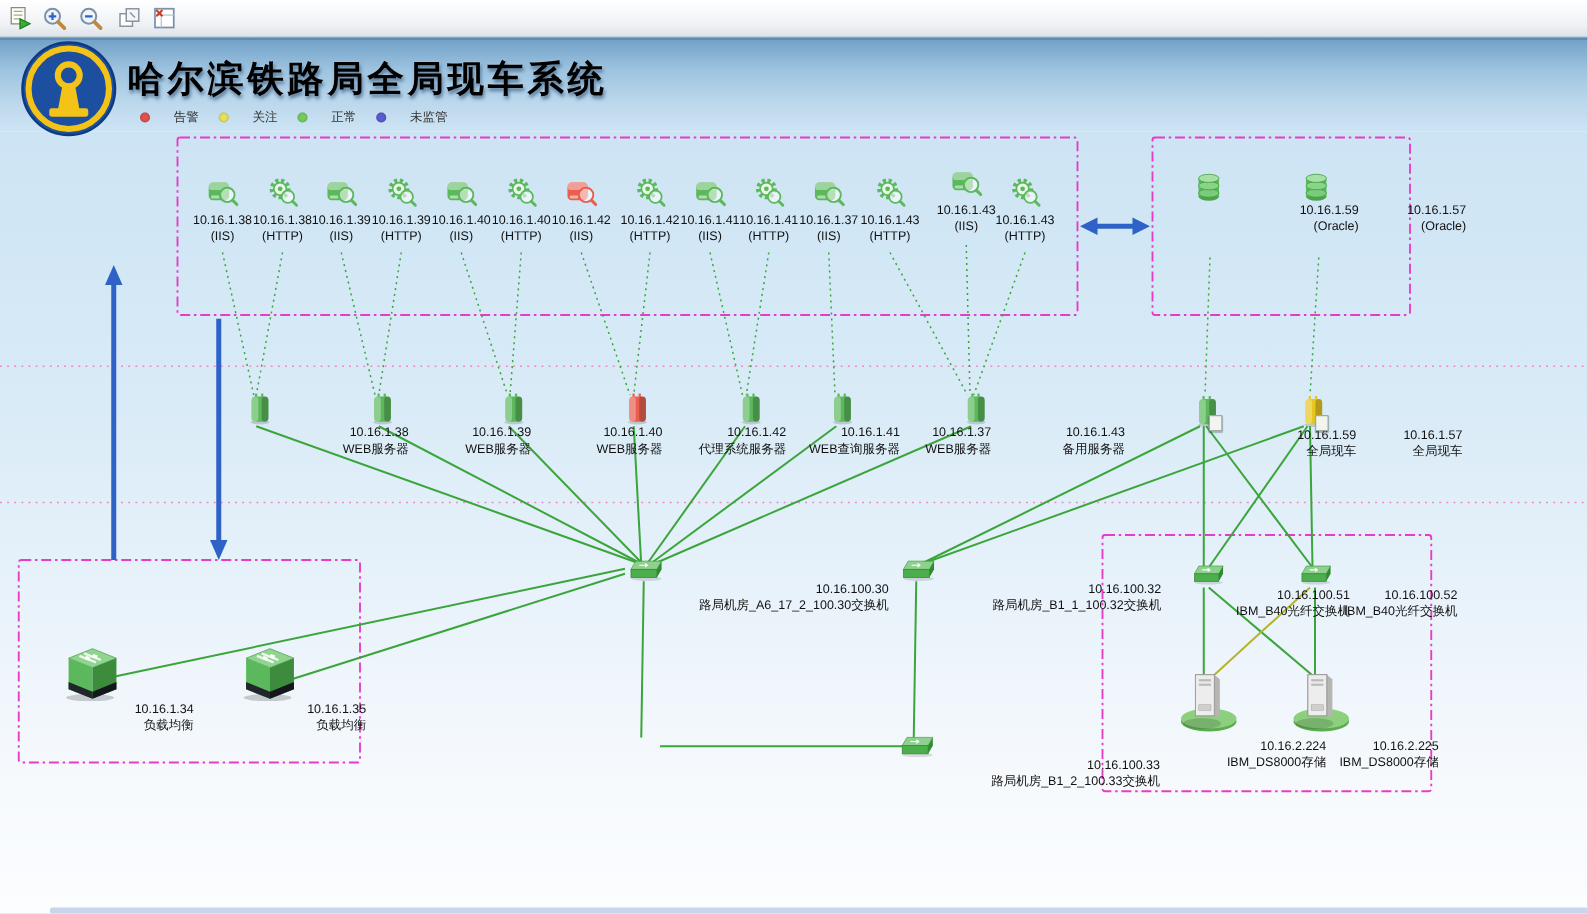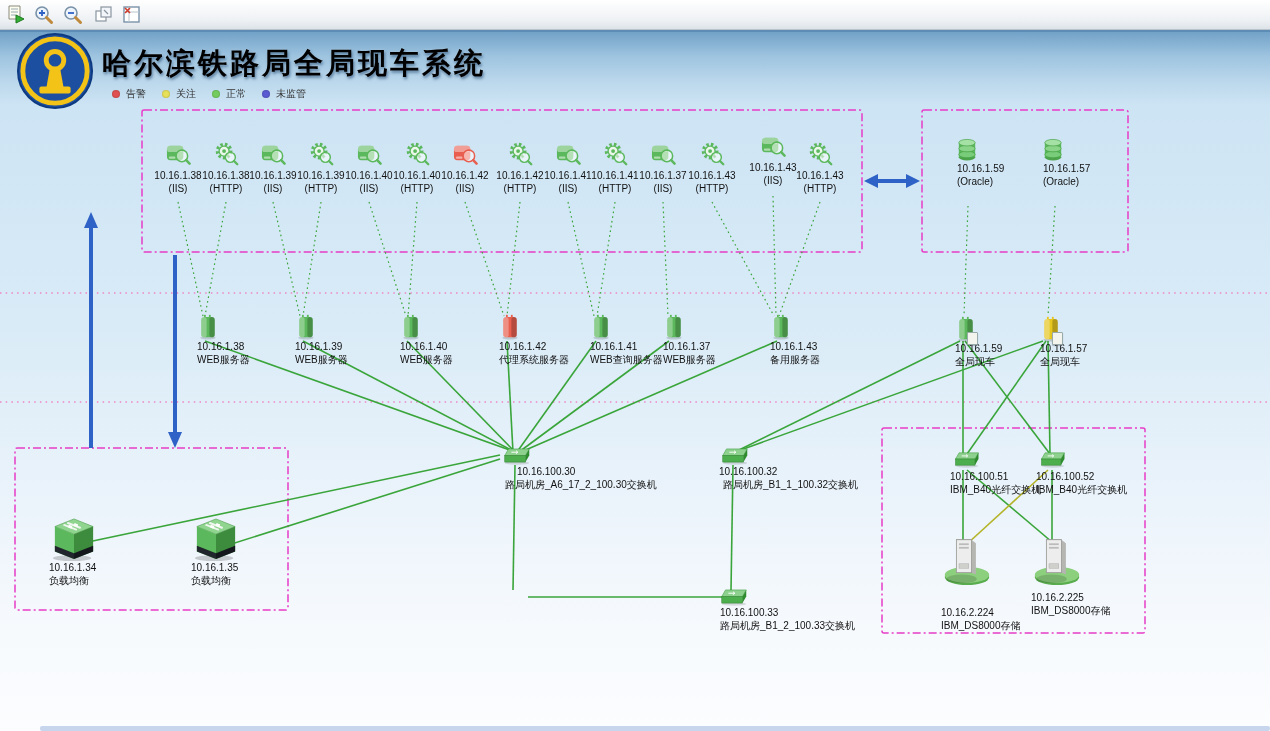--- a/index.html
+++ b/index.html
@@ -11,32 +11,32 @@
   .tbi{position:absolute;top:4px;width:21px;height:21px;cursor:pointer;}
   
   .header{position:absolute;left:0;top:30px;width:1270px;height:75px;
     background:linear-gradient(#6f9fc6,#9ec4e0 35%,#bcd8ec 70%,#cde4f4);}
   .header:before{content:"";position:absolute;left:0;top:0;width:100%;height:2px;background:#5d8cb4;}
   .logo{position:absolute;left:16px;top:32px;width:78px;height:78px;z-index:5;}
   .title{position:absolute;left:102px;top:44px;z-index:4;color:#000000;font-size:29px;font-weight:bold;
     letter-spacing:3px;text-shadow:1px 2px 3px rgba(30,70,110,.65),0 0 2px rgba(255,255,255,.4);}
   .legend{position:absolute;left:112px;top:87px;display:flex;gap:16px;z-index:4;
     font-size:10px;color:#333;align-items:center;}
-  .legend .li{display:flex;align-items:center;gap:6px;}
+  .legend .li{display:flex;align-items:center;gap:19px;}
   .dot{width:8px;height:8px;border-radius:50%;display:inline-block;box-shadow:inset 0 0 2px rgba(0,0,0,.3);}
   
   .canvas{position:absolute;left:0;top:105px;width:1270px;height:626px;
     background:linear-gradient(#cde4f4,#d9ebf7 35%,#ecf4fb 65%,#f7fafd 85%,#fbfdff);}
   .hscroll{position:absolute;left:40px;top:726px;width:1230px;height:5px;background:#c7d5ed;border-radius:2px;}
   svg.wires{position:absolute;left:0;top:0;width:1270px;height:731px;pointer-events:none;}
   
   .node{position:absolute;font-size:10px;line-height:13px;color:#111;cursor:pointer;}
   .svc{width:94px;text-align:center;}
   .sico{width:25px;height:25px;display:inline-block;}
-  .srv{width:130px;text-align:left;}
+  .srv{width:130px;text-align:right;}
   .rico{width:18px;height:26px;display:block;margin-left:2px;}
   .st-n{color:#5cb85c}.st-a{color:#e85f50}.st-w{color:#e6c61f}
   .lbl{white-space:nowrap;}
   .badge{position:absolute;left:12px;top:16px;width:9px;height:11px;background:#f4f4ef;
     border:1px solid #9aa;border-radius:1px;box-shadow:0 1px 1px rgba(0,0,0,.25);}
   .user-node{width:110px;text-align:center;}
   .user-label{font-size:16px;font-weight:bold;color:#a01616;margin-top:2px;letter-spacing:2px;}
 </style>
 </head>
 <body>
@@ -502,21 +502,21 @@
         <use href="#i-switch"></use>
       </svg>
     <div class="lbl" style="margin-top:2px">10.16.100.52</div>
     <div class="lbl">IBM_B40光纤交换机</div>
   </div>
 
   <div class="node srv" style="left:941px;top:536px;width:120px">
     <svg style="width:48px;height:52px;display:block;margin-left:2px">
         <use href="#i-storage"></use>
       </svg>
-    <div class="lbl" style="margin-top:18px">10.16.2.224</div>
+    <div class="lbl" style="margin-top:3px">10.16.2.224</div>
     <div class="lbl">IBM_DS8000存储</div>
   </div>
   <div class="node srv" style="left:1031px;top:536px;width:120px">
     <svg style="width:48px;height:52px;display:block;margin-left:2px">
         <use href="#i-storage"></use>
       </svg>
     <div class="lbl" style="margin-top:3px">10.16.2.225</div>
     <div class="lbl">IBM_DS8000存储</div>
   </div>
 

